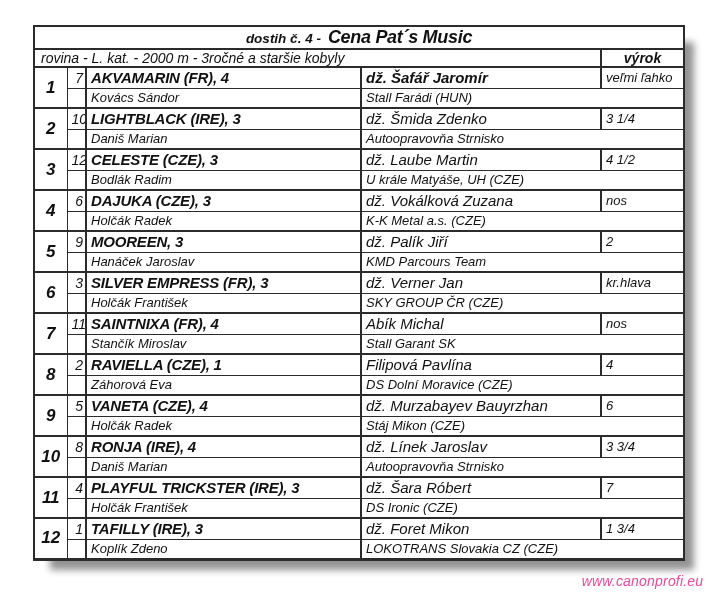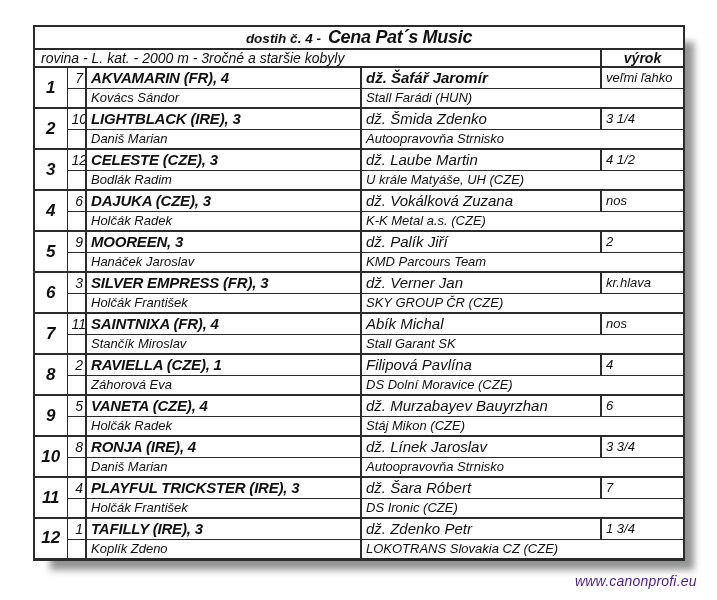--- a/index.html
+++ b/index.html
@@ -31,22 +31,22 @@
     border-right:2px solid #2b2b2b;border-bottom:1px solid #2b2b2b;}
   .numempty{border-right:2px solid #2b2b2b;border-bottom:2px solid #2b2b2b;}
   .horse{font-weight:bold;font-size:15px;letter-spacing:-0.2px;
     border-right:2px solid #2b2b2b;border-bottom:1px solid #2b2b2b;}
   .jockey{font-size:15px;border-right:2px solid #2b2b2b;border-bottom:1px solid #2b2b2b;}
   .jockey.bold{font-weight:bold;margin-left:19px;}
   .verdict{font-size:13px;border-bottom:1px solid #2b2b2b;}
   .trainer{font-size:13px;border-right:2px solid #2b2b2b;border-bottom:2px solid #2b2b2b;}
   .stable{font-size:13px;border-bottom:2px solid #2b2b2b;}
   .watermark{
-    position:absolute;left:575px;top:573px;width:135px;text-align:left;
-    font-size:14px;font-style:italic;color:#4c1d95;letter-spacing:0.2px;
+    position:absolute;left:575px;top:573px;width:135px;text-align:center;
+    font-size:14px;font-style:italic;color:#ec4899;letter-spacing:0.2px;
   }
 </style>
 </head>
 <body>
 
 <table class="sheet">
   <colgroup>
     <col style="width:33px">
       <col style="width:19px">
       <col style="width:275px">
@@ -204,21 +204,21 @@
   <tr class="rowB">
     <td class="numempty"></td>
     <td class="trainer">Holčák František</td>
     <td class="stable" colspan="2">DS Ironic (CZE)</td>
   </tr>
 
   <tr class="rowA">
     <td class="place" rowspan="2">12</td>
     <td class="num">1</td>
     <td class="horse">TAFILLY (IRE), 3</td>
-    <td class="jockey">dž. Zdenko Petr</td>
+    <td class="jockey">dž. Foret Mikon</td>
     <td class="verdict">1 3/4</td>
   </tr>
   <tr class="rowB">
     <td class="numempty"></td>
     <td class="trainer">Koplík Zdeno</td>
     <td class="stable" colspan="2">LOKOTRANS Slovakia CZ (CZE)</td>
   </tr>
   </tbody>
 </table>
 

